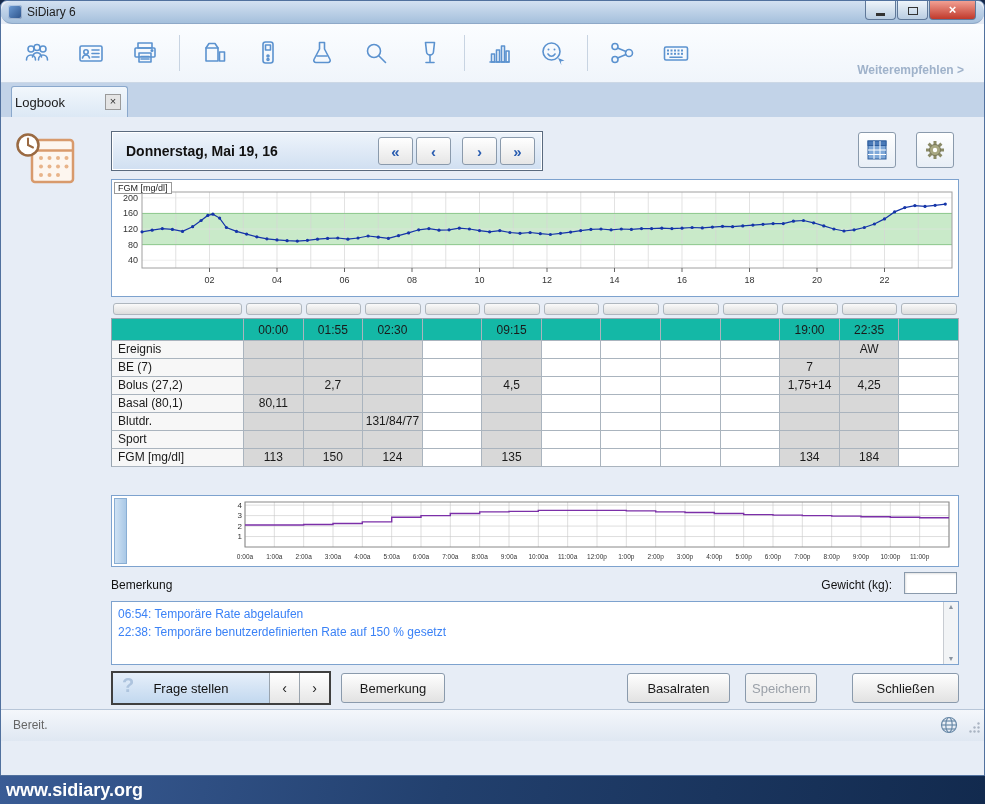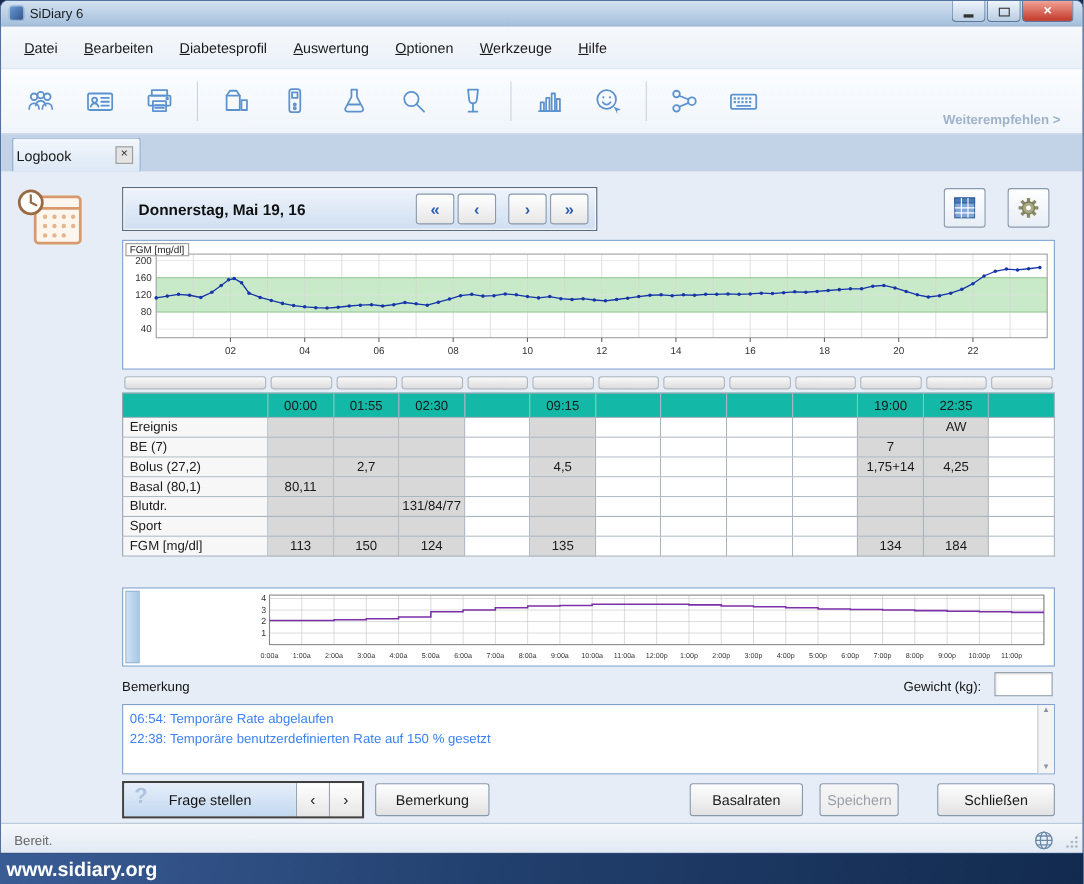--- a/index.html
+++ b/index.html
@@ -1,20 +1,20 @@
 <!DOCTYPE html>
 <html><head>
 <meta charset="utf-8">
 <style>
   html,body{margin:0;padding:0;}
   body{width:985px;height:804px;overflow:hidden;font-family:"Liberation Sans",sans-serif;background:#15294a;position:relative;}
   .window{position:absolute;top:0;left:0;width:985px;height:776px;box-sizing:border-box;
     border:1px solid #51719e;border-radius:7px 7px 0 0;overflow:hidden;background:#e7edf6;}
   
-  .titlebar{height:22px;background:linear-gradient(#d3e1f1,#a5c0dc);display:flex;align-items:center;position:relative;border-bottom:1px solid #8fa9c8;}
+  .titlebar{height:22px;background:linear-gradient(#d3e1f1,#a5c0dc);display:flex;align-items:center;position:relative;border-bottom:1px solid #8fa9c8;border-radius:11px;}
   .app-icon{width:14px;height:14px;margin:0 5px 0 7px;border-radius:3px;background:linear-gradient(135deg,#6f9fd8,#2a5088);box-shadow:inset 0 0 0 1px rgba(255,255,255,.5);}
   .title-text{font-size:12px;color:#1c1c1c;}
   .win-controls{position:absolute;right:8px;top:0;display:flex;}
   .wbtn{width:29px;height:18px;border:1px solid #5f7899;border-top:none;border-radius:0 0 4px 4px;
     background:linear-gradient(#eef4fa,#b9cde2);display:flex;align-items:center;justify-content:center;margin-left:1px;cursor:pointer;}
   .wbtn.close{width:45px;background:linear-gradient(#f2a093,#c0392b);color:#fff;font-weight:bold;font-size:13px;line-height:16px;}
   .glyph-min{width:9px;height:3px;background:#333;margin-top:8px;}
   .glyph-max{width:8px;height:6px;border:1px solid #333;margin-top:2px;}
   
   .menubar{height:38px;background:linear-gradient(#f6f9fc,#eaf0f8);display:flex;align-items:center;padding-left:12px;border-bottom:1px solid #dde6f0;}
@@ -96,29 +96,20 @@
       <div class="wbtn">
           <span class="glyph-min"></span>
         </div>
       <div class="wbtn">
           <span class="glyph-max"></span>
         </div>
       <div class="wbtn close">×</div>
     </div>
   </div>
 
-  <div class="menubar">
-      <div class="menu-item"><u>D</u>atei</div>
-      <div class="menu-item"><u>B</u>earbeiten</div>
-      <div class="menu-item"><u>D</u>iabetesprofil</div>
-      <div class="menu-item"><u>A</u>uswertung</div>
-      <div class="menu-item"><u>O</u>ptionen</div>
-      <div class="menu-item"><u>W</u>erkzeuge</div>
-      <div class="menu-item"><u>H</u>ilfe</div>
-    </div>
 
   <div class="toolbar">
     <button class="tbtn">
         <svg width="28" height="28" viewBox="0 0 28 28">
           <circle cx="8" cy="10" r="3"></circle>
           <circle cx="14" cy="8.5" r="3"></circle>
           <circle cx="20" cy="10" r="3"></circle>
           <path d="M3.5 21c0-3 2-5 4.5-5s4.5 2 4.5 5"></path>
           <path d="M9.5 18c.5-2.7 2.2-4.2 4.5-4.2s4 1.5 4.5 4.2"></path>
           <path d="M15.5 21c0-3 2-5 4.5-5s4.5 2 4.5 5"></path>

